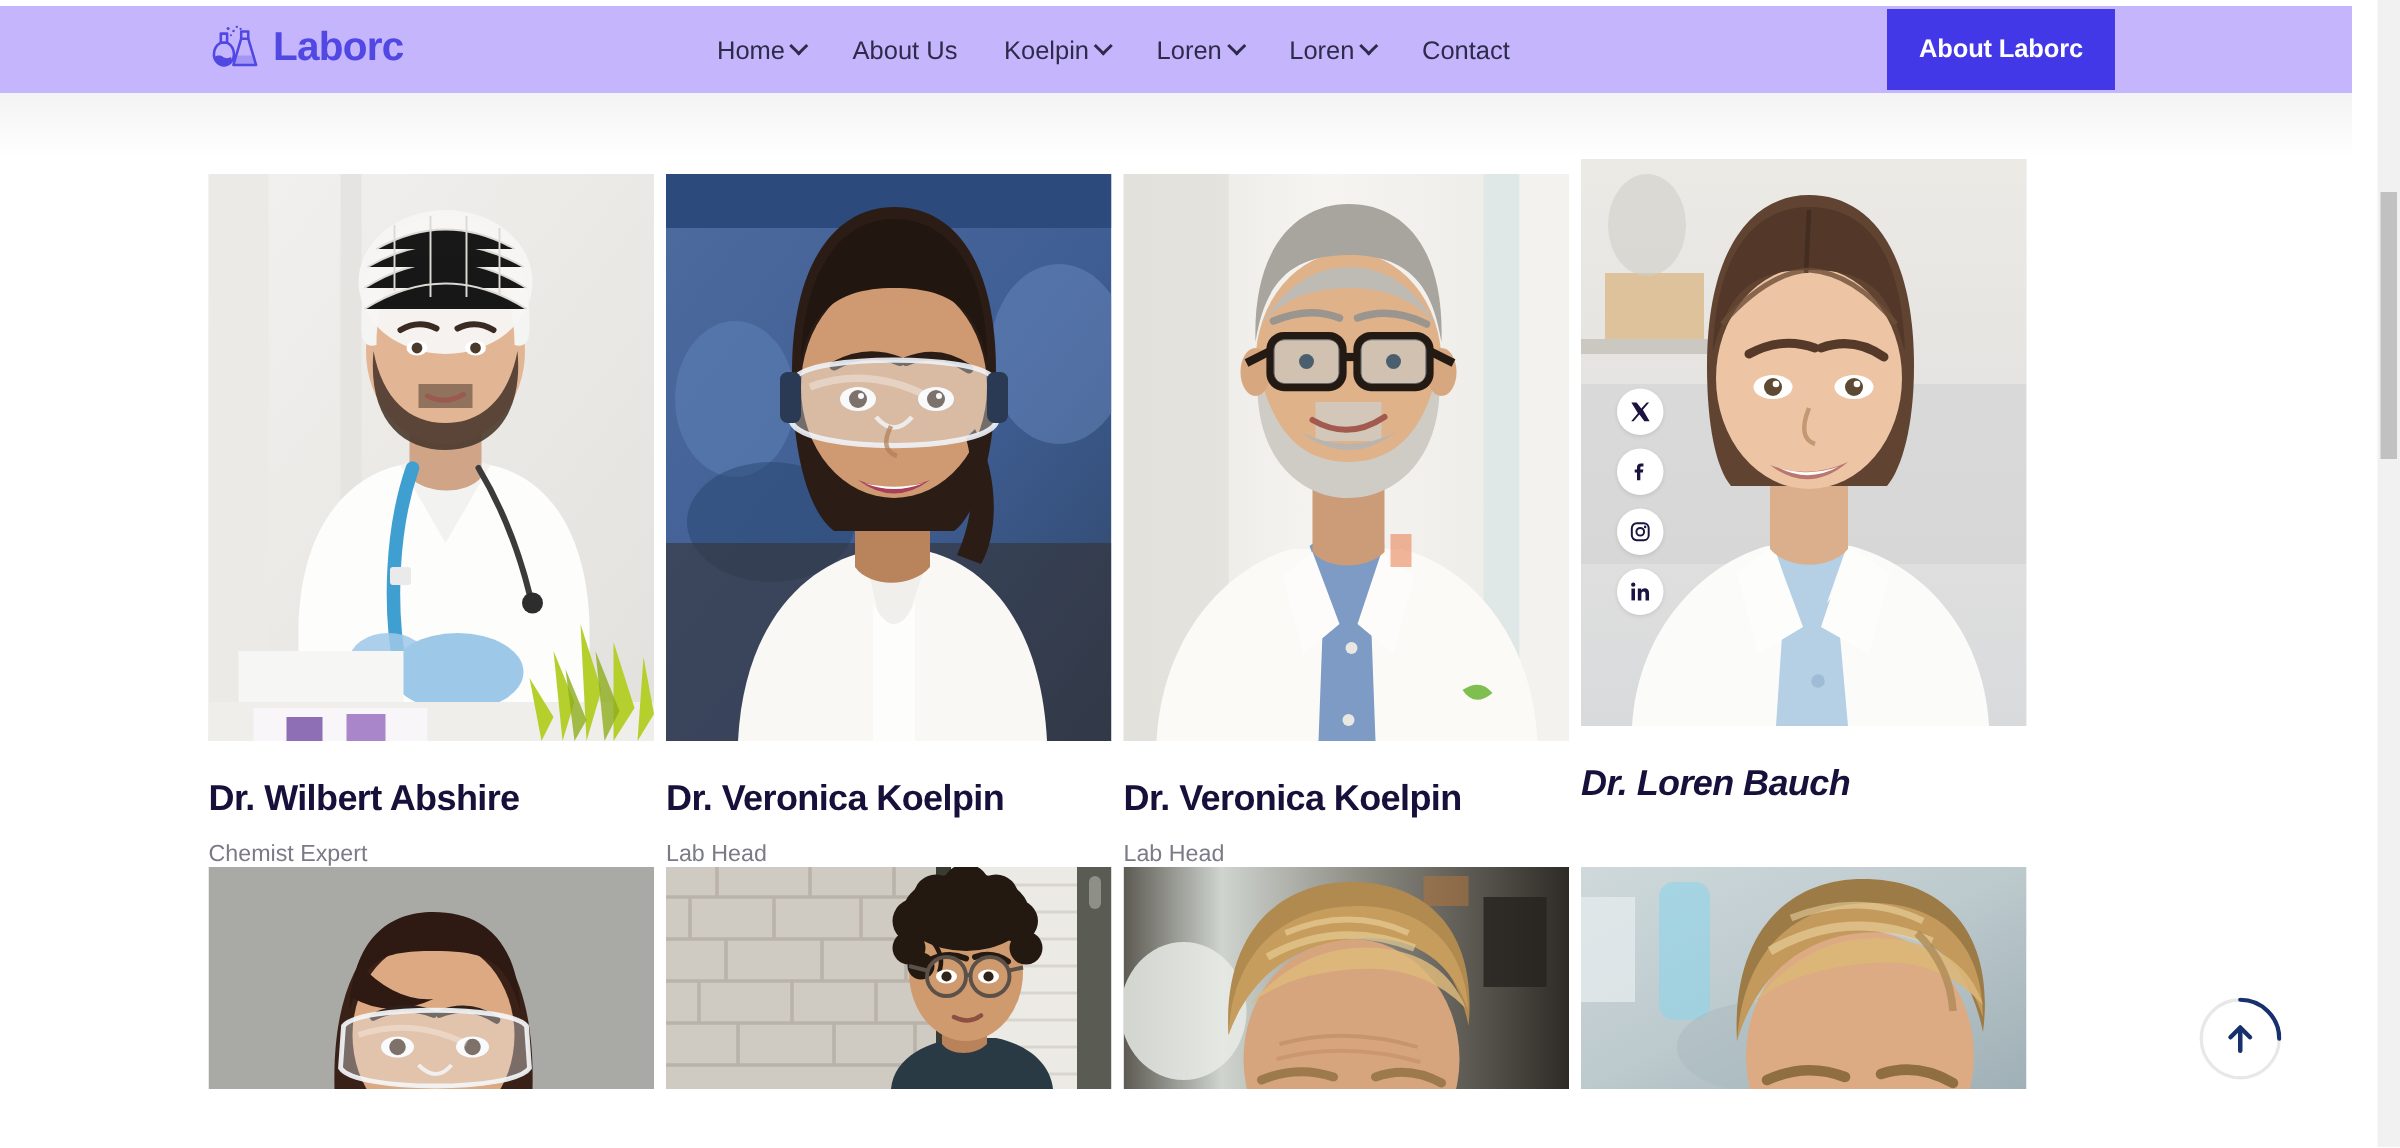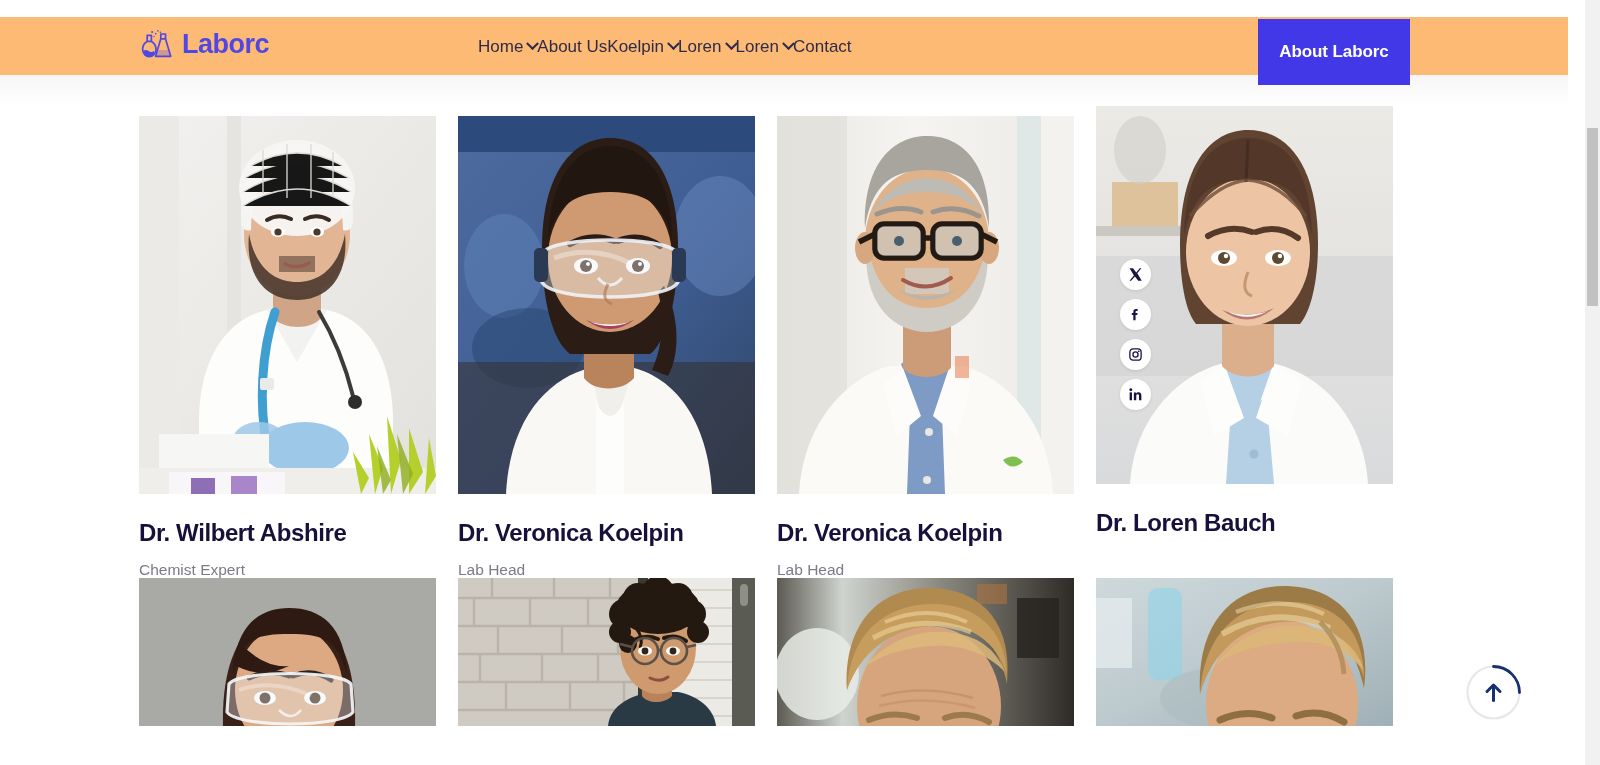--- a/index.html
+++ b/index.html
@@ -22,23 +22,23 @@
     position: absolute;
     left: 0; top: 0;
     width: 1568px; height: 765px;
     background: #fff;
     overflow: hidden;
   }
 
   
   #header {
     position: absolute;
-    left: 0; top: 17px;
+    left: 0; top: 4px;
     width: 1568px; height: 58px;
-    background: #fdba74;
+    background: #c4b5fd;
     z-index: 40;
   }
   #header-shadow {
     position: absolute;
     left: 0; top: 58px;
     width: 1568px; height: 48px;
     background: linear-gradient(to bottom, rgba(17,17,26,0.055), rgba(17,17,26,0.0));
     z-index: 35;
     pointer-events: none;
   }
@@ -60,20 +60,21 @@
     padding-bottom: 3px;
   }
 
   
   #nav {
     position: absolute;
     left: 478px; top: 0;
     height: 58px;
     display: flex;
     align-items: center;
+    gap: 31px;
   }
   .nav-item {
     display: flex;
     align-items: center;
     gap: 5px;
     font-size: 17px;
     color: #2e2b4a;
     cursor: pointer;
     line-height: 1;
     white-space: nowrap;
@@ -83,47 +84,47 @@
     width: 9px; height: 9px;
     border-right: 2px solid #2e2b4a;
     border-bottom: 2px solid #2e2b4a;
     transform: rotate(45deg) translate(-2px,-2px);
   }
 
   
   #cta {
     position: absolute;
     right: 158px; top: 2px;
-    width: 152px; height: 66px;
+    width: 152px; height: 54px;
     background: #4338e8;
     color: #ffffff;
     border: none;
     font-family: "Liberation Sans", sans-serif;
     font-size: 17px;
     font-weight: 700;
     letter-spacing: -0.1px;
     cursor: pointer;
   }
 
   
   #team-grid {
     position: absolute;
     left: 139px; top: 116px;
     width: 1250px;
   }
   .team-row {
     display: flex;
-    gap: 22px;
+    gap: 8px;
     margin-bottom: 0;
   }
   .team-card {
     width: 297px;
     position: relative;
   }
-  .team-card.hovered { margin-top: -10px; }
+  .team-card.hovered { margin-top: -10px; font-style: italic; }
 
   .photo-wrap {
     position: relative;
     width: 297px;
     height: 378px;
     overflow: hidden;
     background: #e7e7e7;
   }
   .row2 .photo-wrap { height: 148px; }
   .photo {

